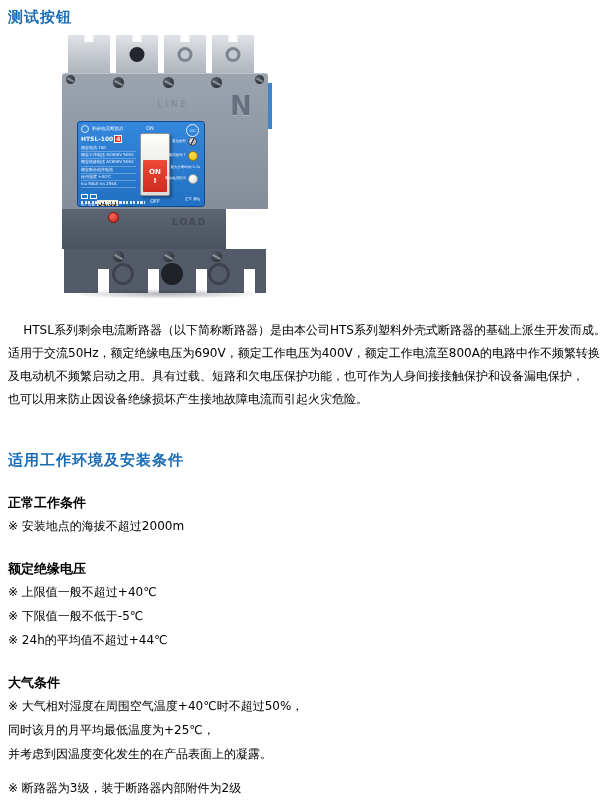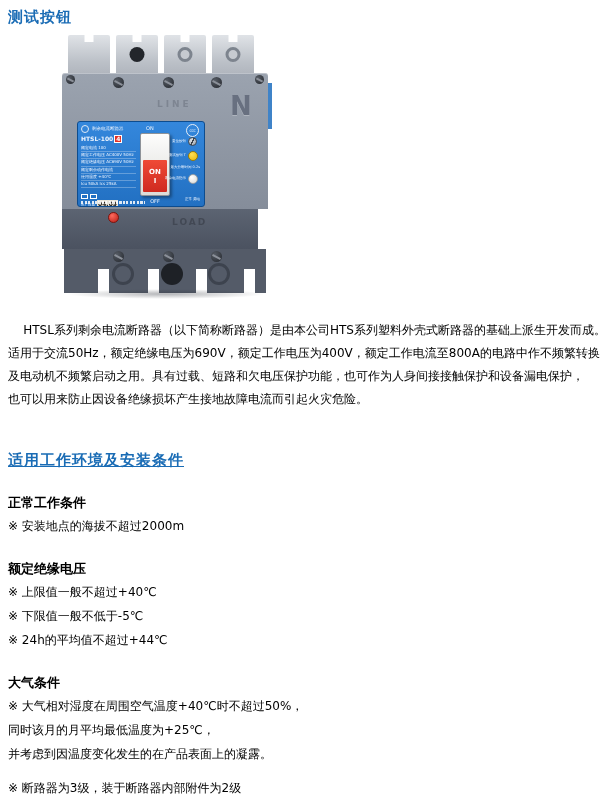--- a/index.html
+++ b/index.html
@@ -5,21 +5,21 @@
   * { margin:0; padding:0; box-sizing:border-box; }
   html,body { width:600px; background:#ffffff; }
   body {
     height:803px; overflow:hidden; color:#000;
     font-family:"DejaVu Sans","Liberation Sans",sans-serif;
   }
   .blue-heading {
     color:#1a6cb5; font-size:15px; font-weight:bold;
     margin:8px 0 0 8px; letter-spacing:1px;
   }
-  h2.blue-heading { margin-top:40px;text-decoration:underline; }
+  h2.blue-heading { margin-top:40px; }
 
   
   .breaker { position:relative; width:210px; height:270px; margin:6px 0 0 62px; }
   .tab { position:absolute; top:2px; width:42px; height:48px; border-radius:2px;
          background:linear-gradient(180deg,#e0e3e7 0%,#bcc1c8 55%,#a8adb6 100%); }
   .t1{left:6px} .t2{left:54px} .t3{left:102px} .t4{left:150px}
   .tab .notch { position:absolute; top:-1px; left:50%; transform:translateX(-50%);
                 width:9px; height:8px; background:#fff; }
   .hole { position:absolute; left:50%; top:12px; transform:translateX(-50%);
           width:15px; height:15px; border-radius:50%; }
@@ -30,21 +30,21 @@
   .brk-body { position:absolute; left:0; top:40px; width:206px; height:136px;
               background:linear-gradient(180deg,#9ba3af 0%,#858d9a 100%);
               border-radius:3px 3px 0 0; box-shadow:inset 0 1px 0 rgba(255,255,255,.35); }
   .screw { position:absolute; width:11px; height:11px; border-radius:50%;
            background:radial-gradient(circle at 35% 32%,#565c65,#22252b); }
   .screw::after { content:""; position:absolute; left:1px; right:1px; top:45%; height:2px;
                   background:#8b9099; transform:rotate(28deg); }
   .screw.small { width:9px; height:9px; }
   .s1{left:51px;top:4px} .s2{left:101px;top:4px} .s3{left:149px;top:4px}
   .s4{left:4px;top:2px} .s5{right:4px;top:2px}
-  .line-mark { position:absolute; left:95px; top:26px; font-size:9px; font-weight:bold;
+  .line-mark { position:absolute; left:95px; top:26px; font-size:9px; font-weight:normal;
                letter-spacing:3px; color:#6e7582; opacity:.6; }
   .n-mark { position:absolute; left:168px; top:18px; font-size:26px; font-weight:bold;
             color:#687080; text-shadow:0 1px 0 rgba(255,255,255,.25); }
 
   .panel { position:absolute; left:15px; top:48px; width:128px; height:86px;
            background:linear-gradient(180deg,#3487dc,#2270c2);
            border:1px solid #0d4c8e; border-radius:3px; overflow:hidden; color:#eef5ff; }
   .logo-ring { position:absolute; left:3px; top:3px; width:8px; height:8px;
                border:1px solid #dfe9f5; border-radius:50%; }
   .panel-name { position:absolute; left:14px; top:4px; font-size:4.5px; white-space:nowrap; }
@@ -79,21 +79,21 @@
           background:linear-gradient(115deg,transparent 44%,#3a4048 44% 56%,transparent 56%),
                      radial-gradient(circle at 35% 30%,#dde1e6,#99a0a8); }
   .btn-y { position:absolute; right:6px; top:29px; width:10px; height:10px; border-radius:50%;
            background:radial-gradient(circle at 35% 30%,#ffdf55,#eab908); border:1px solid #9c7c06; }
   .btn-w { position:absolute; right:6px; top:52px; width:10px; height:10px; border-radius:50%;
            background:radial-gradient(circle at 35% 30%,#ffffff,#d8d8d4); border:1px solid #9aa0a6; }
   .rtext { position:absolute; font-size:3.5px; white-space:nowrap; color:#eef5ff; }
   .rt1{right:18px;top:17px} .rt2{right:18px;top:31px} .rt3{right:4px;top:43px}
   .rt4{right:18px;top:54px} .rt5{right:4px;top:75px}
 
-  .dark-band { position:absolute; left:0; top:176px; width:196px; height:40px;
+  .dark-band { position:absolute; left:0; top:176px; width:164px; height:40px;
                background:linear-gradient(180deg,#5c6472,#4b5260);text-align:center; }
   .red-dot { position:absolute; left:46px; top:3px; width:11px; height:11px; border-radius:50%;
              background:radial-gradient(circle at 35% 30%,#ff6a5e,#b61d14); border:1px solid #7e120c; }
   .load-mark { position:absolute; left:110px; top:8px; font-size:9px; font-weight:bold;
                letter-spacing:2px; color:#3f4550; opacity:.85; }
 
   .feet { position:absolute; left:2px; top:216px; width:202px; height:44px; background:#545b68; }
   .feet .screw { top:2px; } .f1{left:49px} .f2{left:99px} .f3{left:147px}
   .gap { position:absolute; top:20px; bottom:0; width:11px; background:#fff; }
   .g1{left:34px} .g2{left:84px} .g3{left:132px} .g4{left:180px}

